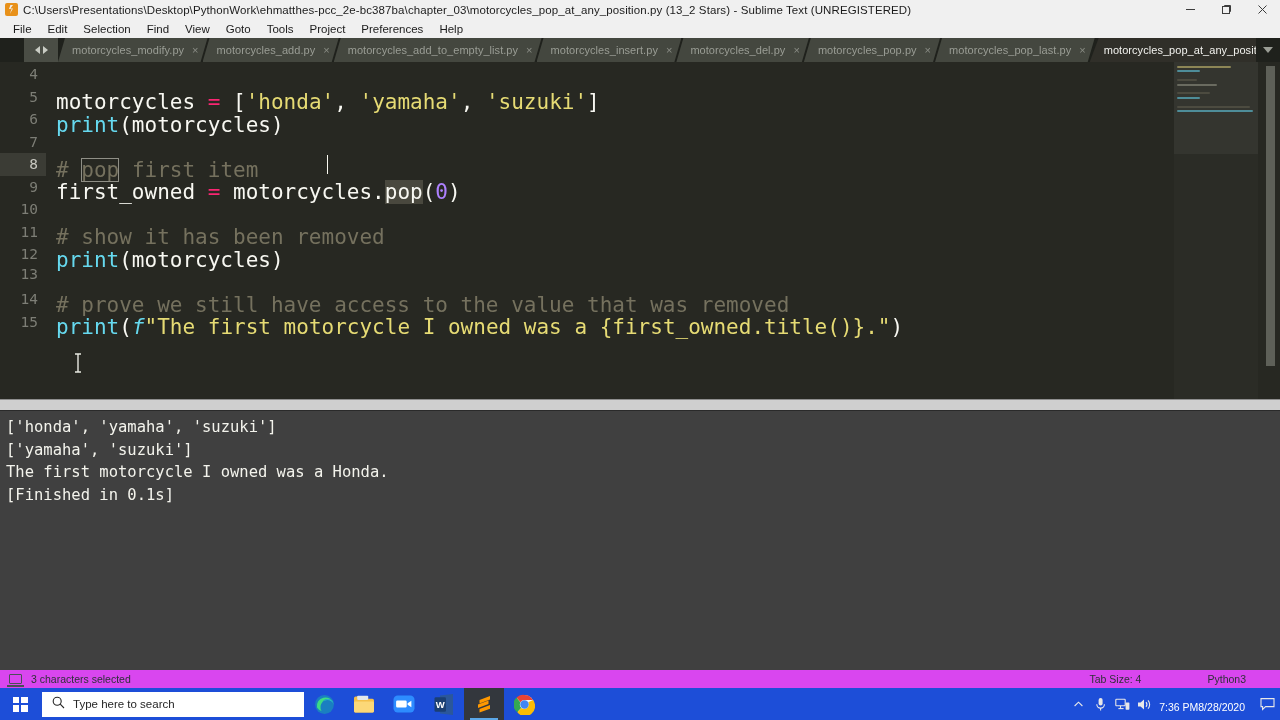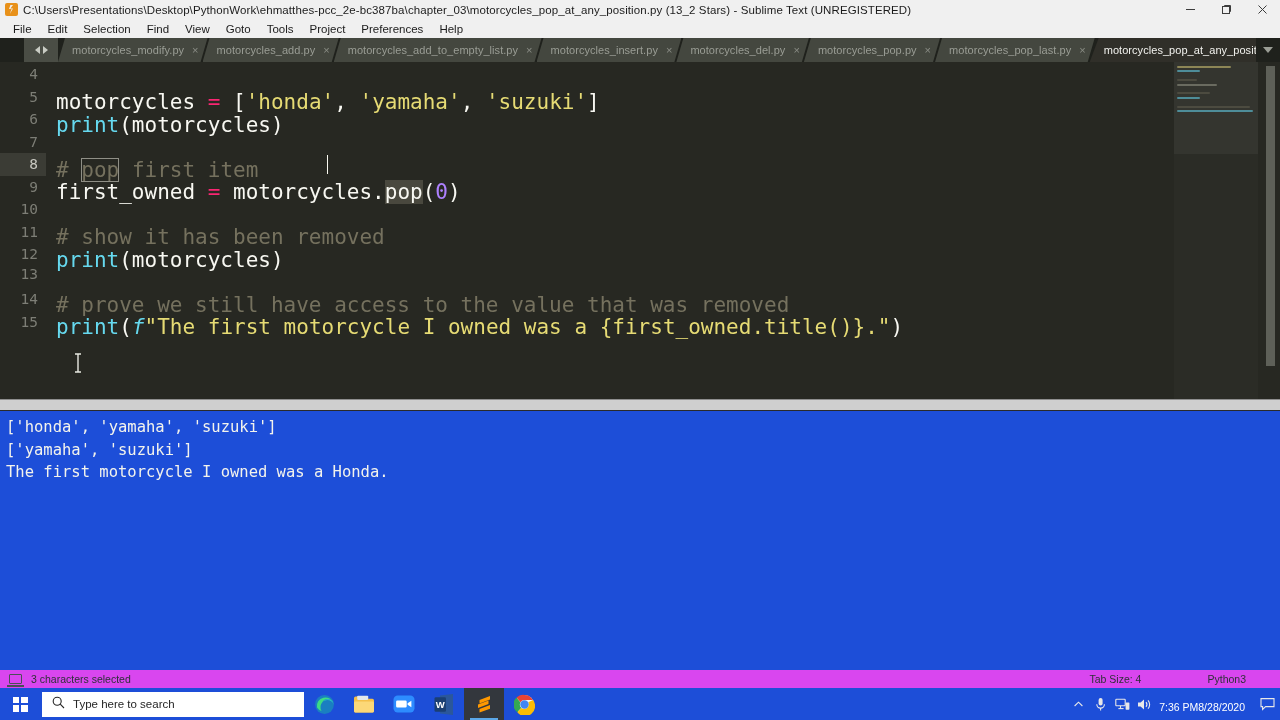--- a/index.html
+++ b/index.html
@@ -145,21 +145,21 @@
 
   
   #splitter{
     position:absolute; left:0; top:399px; width:1280px; height:12px;
     background:#cfcfcf; border-top:1px solid #8e8e8e; border-bottom:1px solid #2a2a2a;
   }
 
   
   #console{
     position:absolute; left:0; top:411px; width:1280px; height:259px;
-    background:#1d4ed8; padding:5px 0 0 6px;
+    background:#404040; padding:5px 0 0 6px;
     font-family:"DejaVu Sans Mono", monospace; font-size:15.5px;
     line-height:22.5px; color:#f3f3ec; white-space:pre;
   }
   #console-border-l{ position:absolute; left:0; top:411px; width:2px; height:259px; background:#3a3b34; }
   #console-border-r{ position:absolute; right:0; top:411px; width:2px; height:259px; background:#3a3b34; }
 
   
   #statusbar{
     position:absolute; left:0; top:670px; width:1280px; height:18px;
     background:#d946ef; display:flex; align-items:center;
@@ -330,21 +330,21 @@
 <div id="mouse-caret">
   <svg width="10" height="20" viewBox="0 0 10 20">
     <path d="M2 1 H8 M5 1 V19 M2 19 H8" stroke="#e8e9e1" stroke-width="1.4" fill="none"></path>
   </svg>
 </div>
 
 <div id="splitter"></div>
 
 <div id="console-border-l"></div>
 <div id="console-border-r"></div>
-<div id="console"><div>['honda', 'yamaha', 'suzuki']</div><div>['yamaha', 'suzuki']</div><div>The first motorcycle I owned was a Honda.</div></div>
+<div id="console"><div>['honda', 'yamaha', 'suzuki']</div><div>['yamaha', 'suzuki']</div><div>The first motorcycle I owned was a Honda.</div><div>[Finished in 0.1s]</div></div>
 
 <div id="statusbar">
   <div id="sb-icon"></div>
   <span>3 characters selected</span>
   <div id="sb-right">
     <span>Tab Size: 4</span>
     <span>Python3</span>
   </div>
 </div>
 

